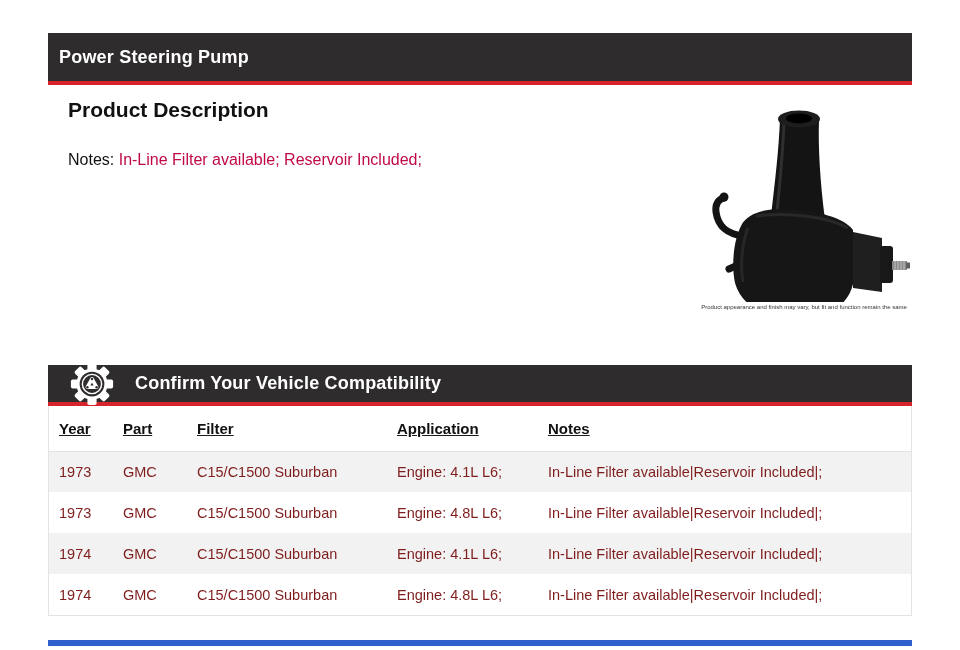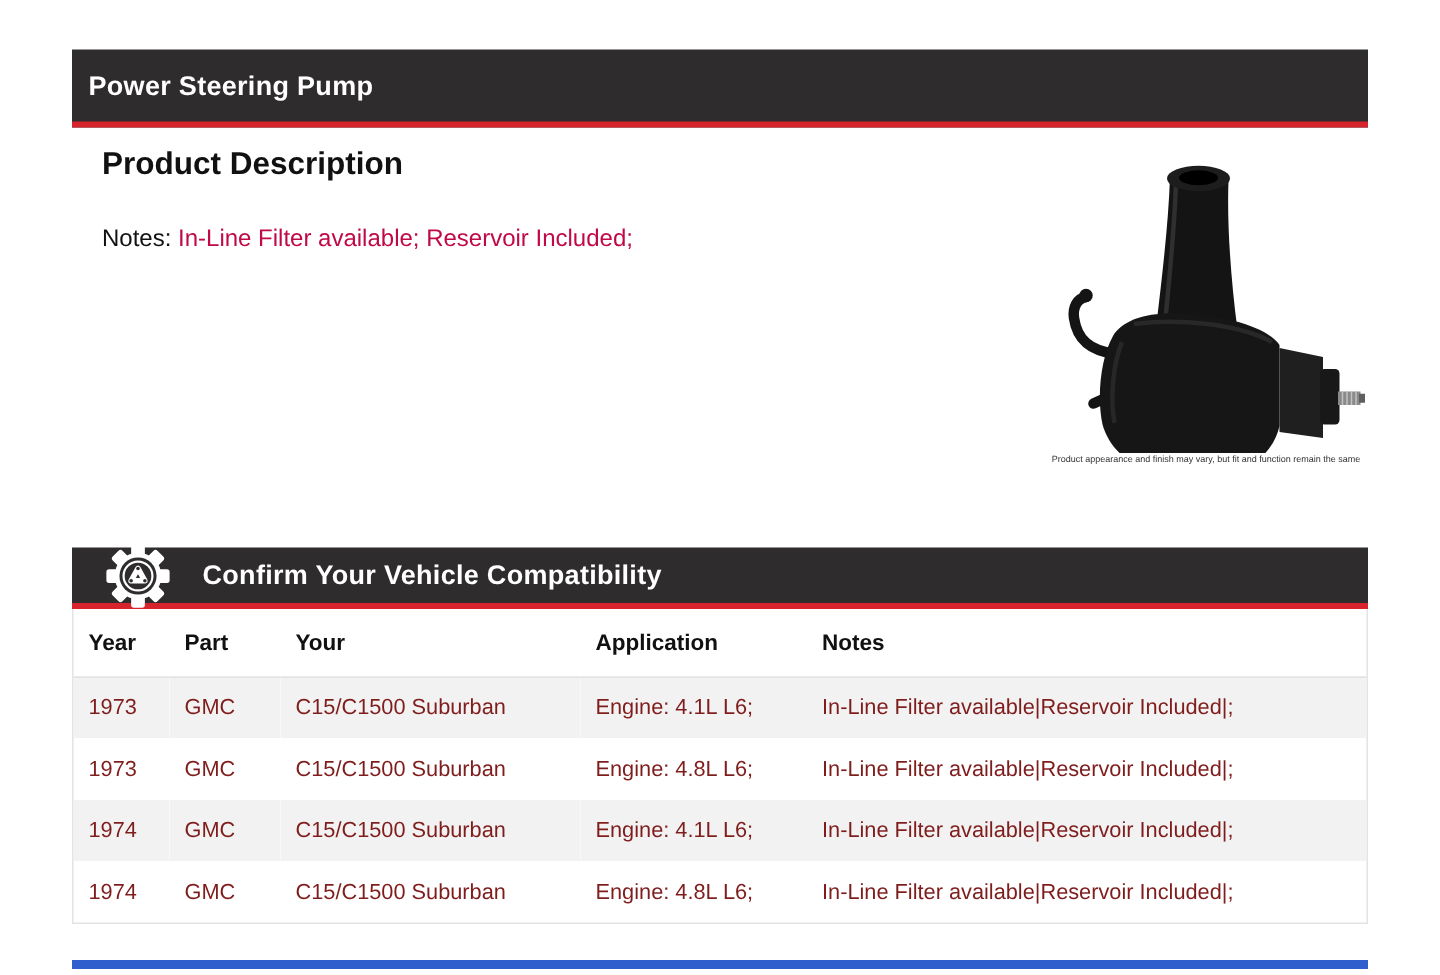--- a/index.html
+++ b/index.html
@@ -31,21 +31,21 @@
   .bar2 { height: 41px; display: flex; align-items: center; gap: 21px; padding-left: 22px; }
   .gear-badge { width: 44px; height: 44px; flex: 0 0 auto; }
 
   
   .table-wrap { border: 1px solid #e3e3e3; border-top: none; }
   table { width: 100%; border-collapse: collapse; table-layout: fixed; }
   col.c-year { width: 64px; } col.c-make { width: 74px; } col.c-model { width: 200px; }
   col.c-app { width: 151px; } col.c-notes { width: auto; }
   th, td { text-align: left; padding-left: 10px; font-weight: normal;
            overflow: hidden; white-space: nowrap; }
-  thead tr { height: 45px; }
+  thead tr { height: 45px; text-decoration: underline; }
   thead th { font-weight: bold; font-size: 15px; color: #111; border-bottom: 1px solid #e3e3e3; }
   tbody tr { height: 41px; }
   tbody td { font-size: 14.5px; color: #7f1d1d; }
   tbody tr:nth-child(odd) { background: #f2f2f2; }
 
   
   .footer-bar { height: 6px; background: #2e5fcc; margin-top: 24px; }
 </style>
 </head>
 <body>
@@ -122,21 +122,21 @@
         <col class="c-year">
           <col class="c-make">
           <col class="c-model">
           <col class="c-app">
           <col class="c-notes">
       </colgroup>
       <thead>
         <tr>
           <th>Year</th>
           <th>Part</th>
-          <th>Your</th>
+          <th>Filter</th>
           <th>Application</th>
           <th>Notes</th>
         </tr>
       </thead>
       <tbody>
         <tr>
           <td>1973</td>
           <td>GMC</td>
           <td>C15/C1500 Suburban</td>
           <td>Engine: 4.1L L6;</td>

